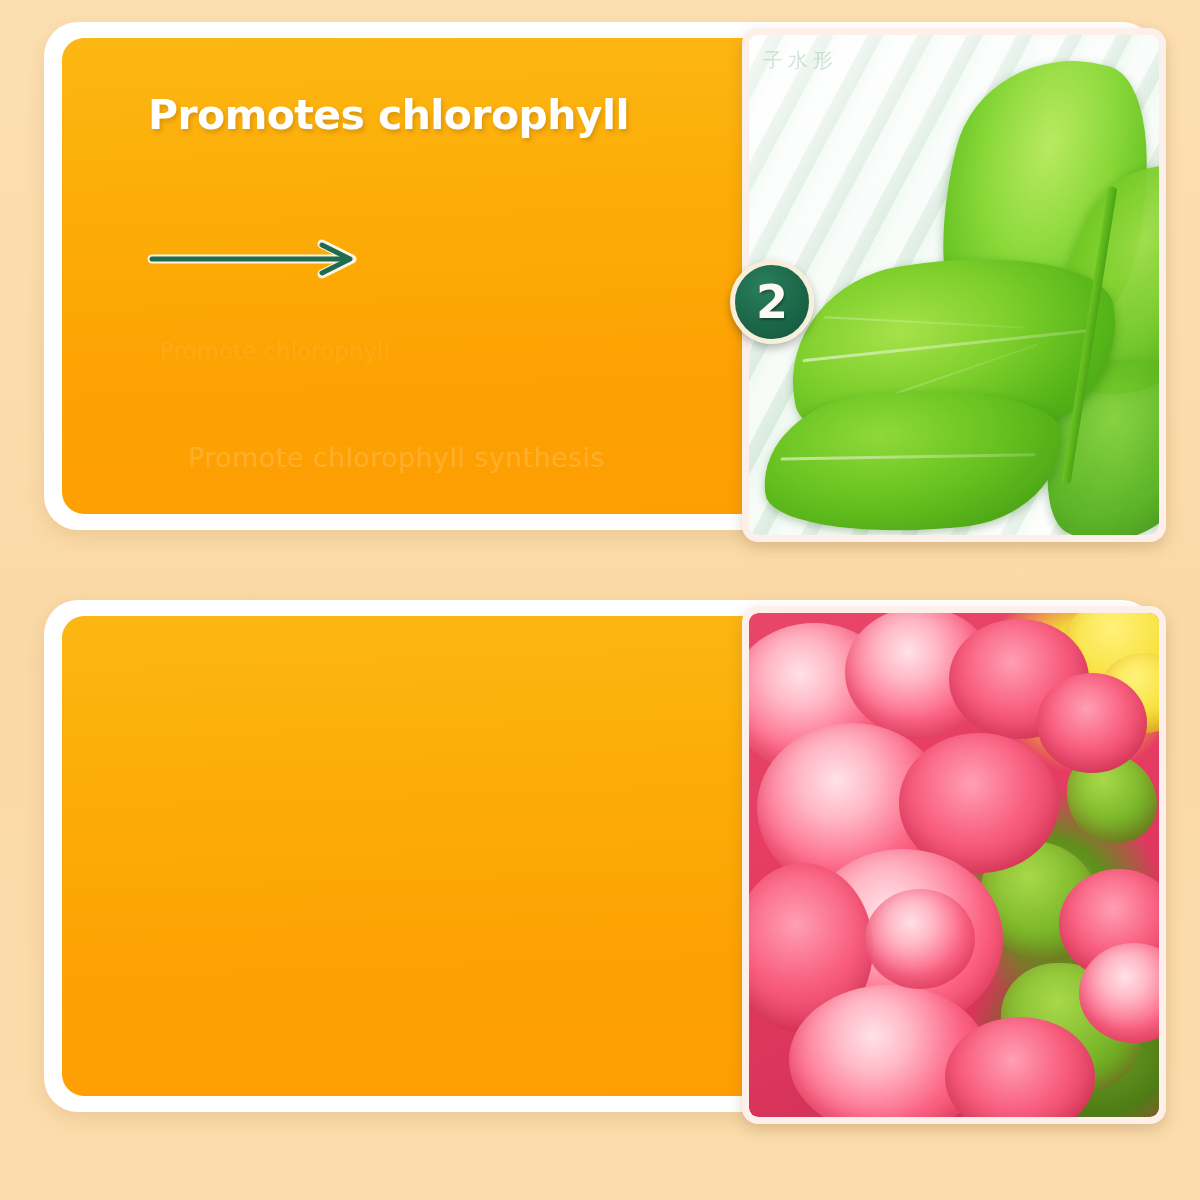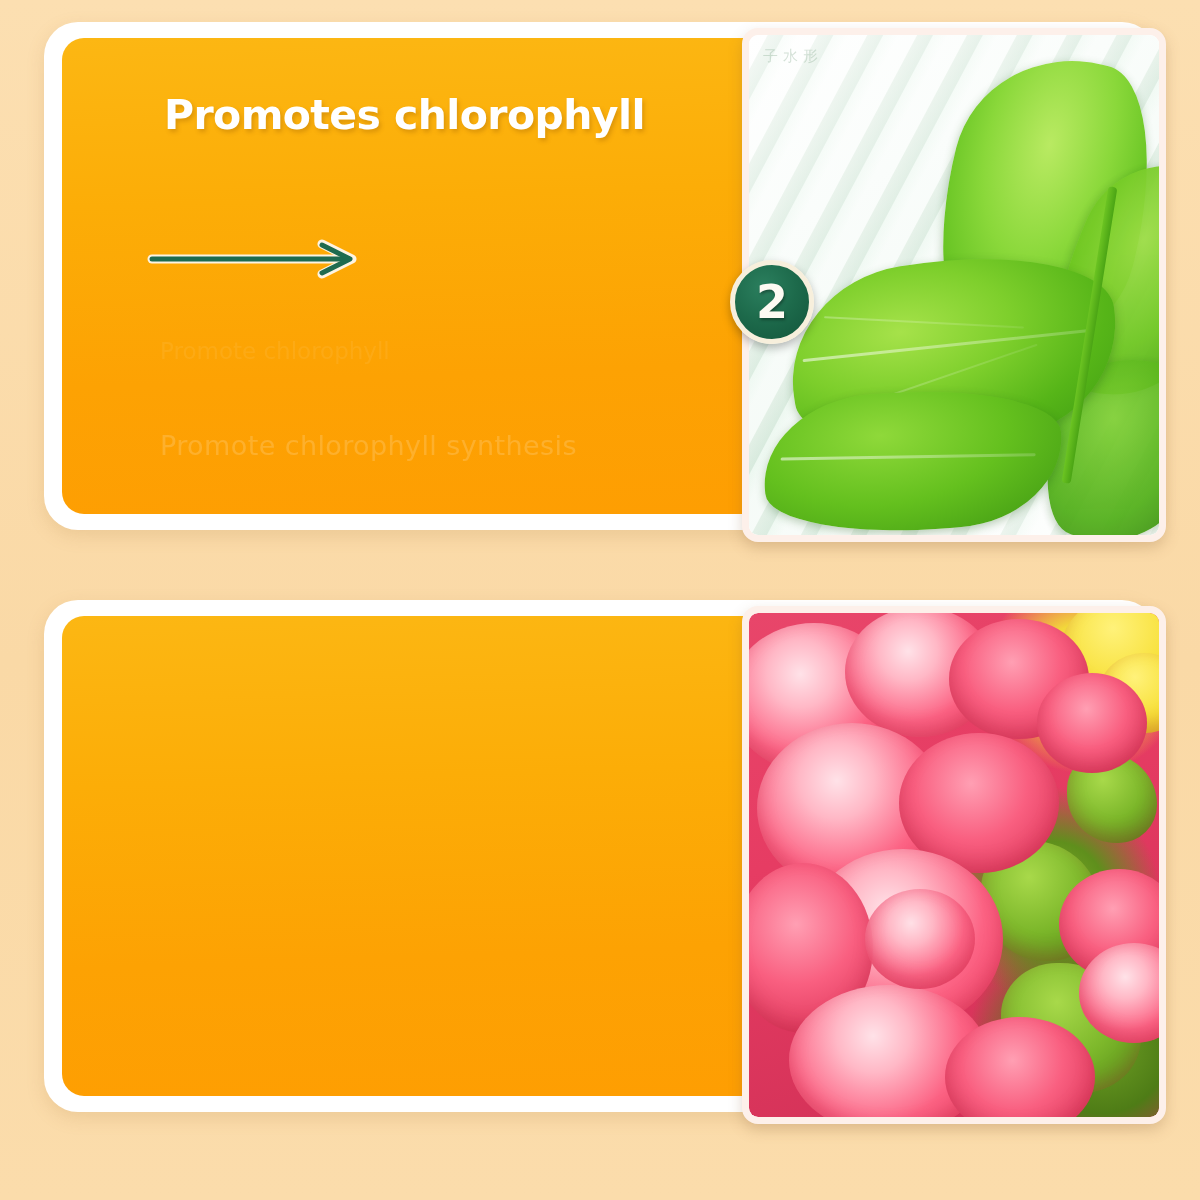--- a/index.html
+++ b/index.html
@@ -39,36 +39,36 @@
   .ghost {
     position:absolute;
     left:98px;
     font-size:27px;
     letter-spacing:0.4px;
     color:rgba(255,255,255,0.17);
     white-space:nowrap;
     pointer-events:none;
     font-family:"DejaVu Sans", sans-serif;
   }
-  #ghost-1 { top:392px; }
+  #ghost-1 { top:404px;margin-left:28px; }
   .ghost-faint {
     position:absolute;
     left:98px;
     font-size:23px;
     color:rgba(255,255,255,0.07);
     white-space:nowrap;
     pointer-events:none;
     font-family:"DejaVu Sans", sans-serif;
   }
   #ghost-f1 { top:300px; }
 
   
   .headline {
     position:absolute;
-    left:120px;
+    left:104px;
     width:560px;
     color:#ffffff;
     font-weight:bold;
     font-size:41px;
     line-height:1.33;
     letter-spacing:-0.6px;
     text-shadow:2px 3px 4px rgba(150,85,0,0.30);
     font-family:"DejaVu Sans", sans-serif;
   }
   #headline-1 { top:66px; }
@@ -147,21 +147,21 @@
     background:linear-gradient(90deg, rgba(255,255,255,.55), rgba(255,255,255,.18));
     height:3px; border-radius:2px;
   }
   .stem {
     position:absolute;
     background:linear-gradient(90deg,#6cc422,#4aa414);
     border-radius:4px;
   }
   .watermark {
     position:absolute; left:14px; top:12px;
-    font-size:15px; color:rgba(120,160,130,0.30);
+    font-size:20px; color:rgba(120,160,130,0.30);
     letter-spacing:5px;
     font-family:Liberation Serif, serif;
   }
 
   
   .flowerbg {
     position:absolute; inset:0;
     background:
       radial-gradient(circle at 82% 12%, #f6e14a 0%, #f2d83a 9%, transparent 18%),
       radial-gradient(circle at 74% 56%, #7fae2a 0%, #5f8f1c 13%, transparent 26%),

